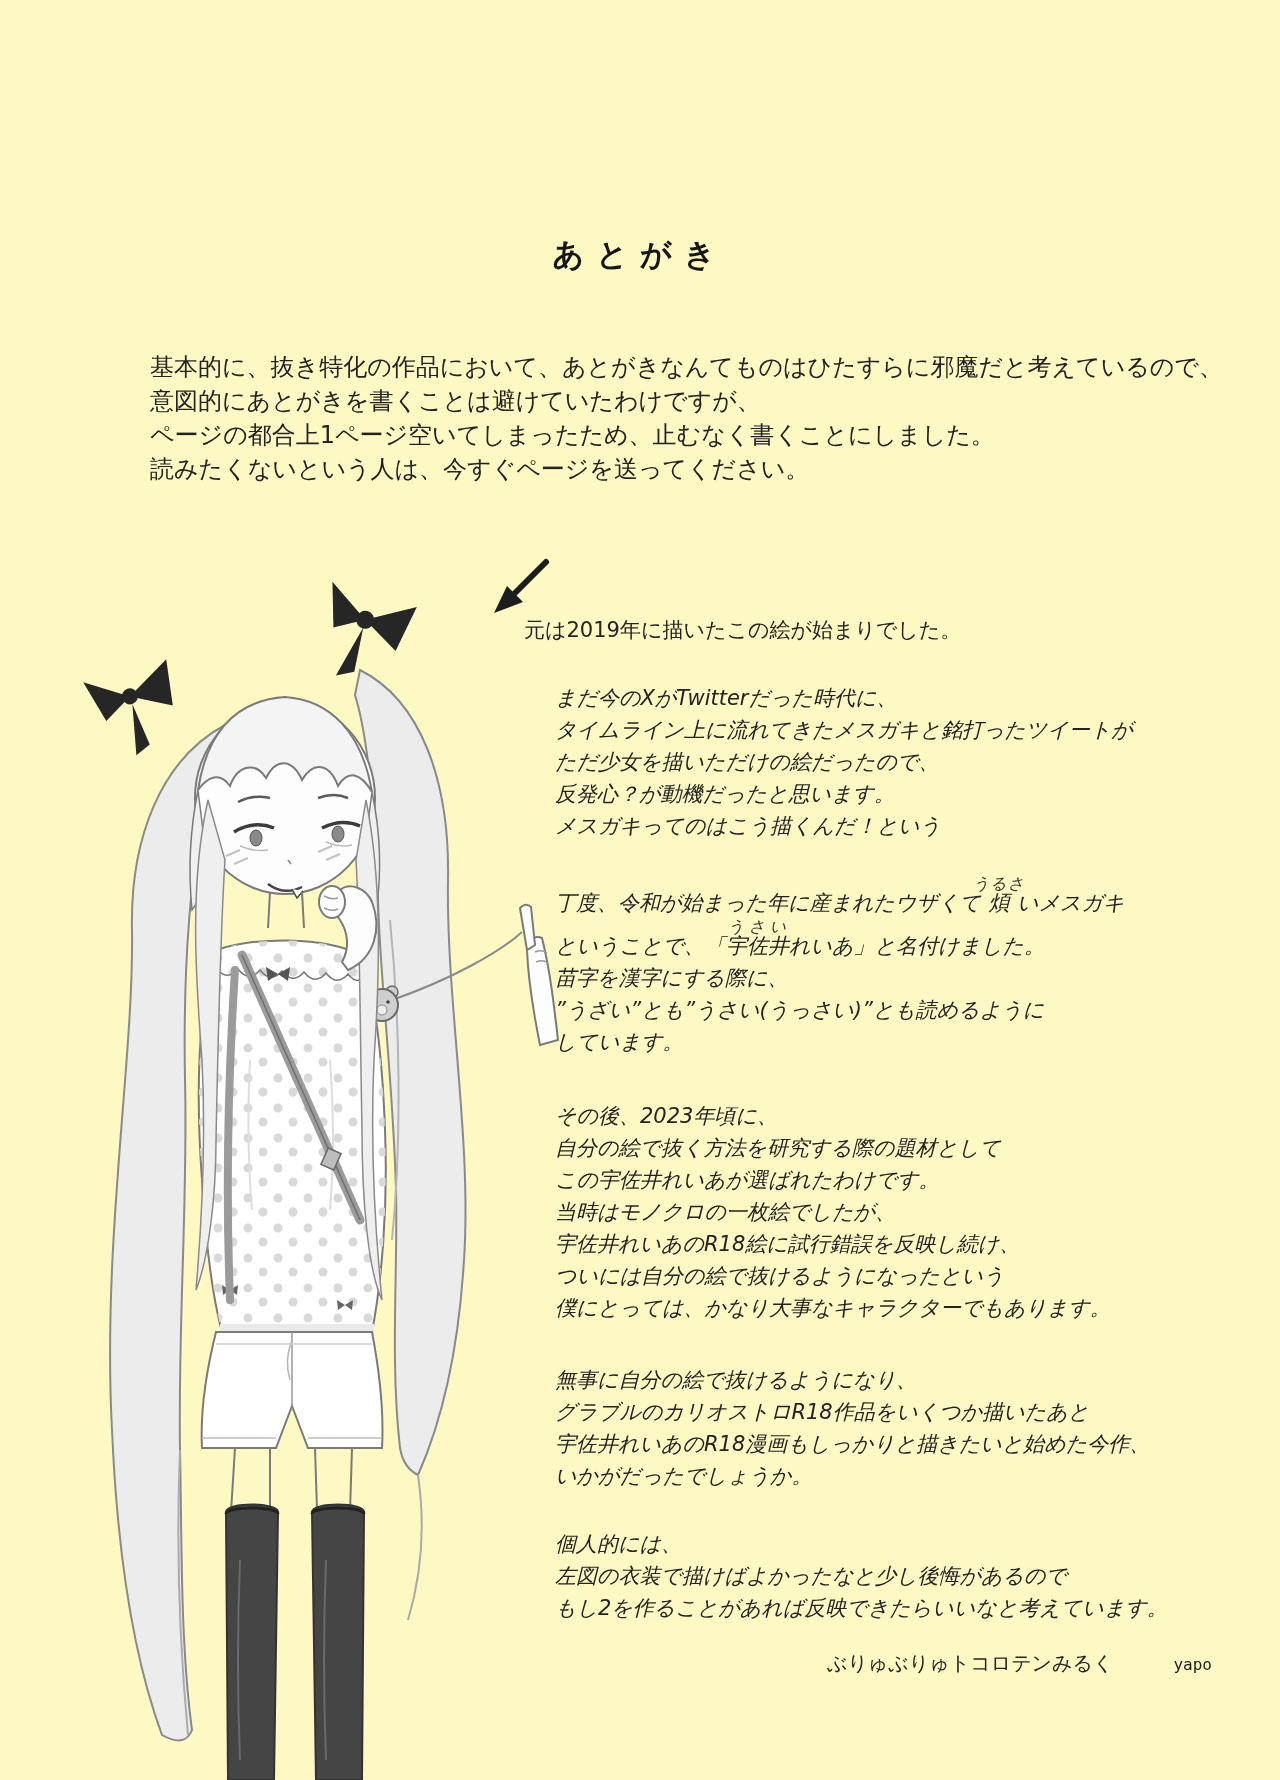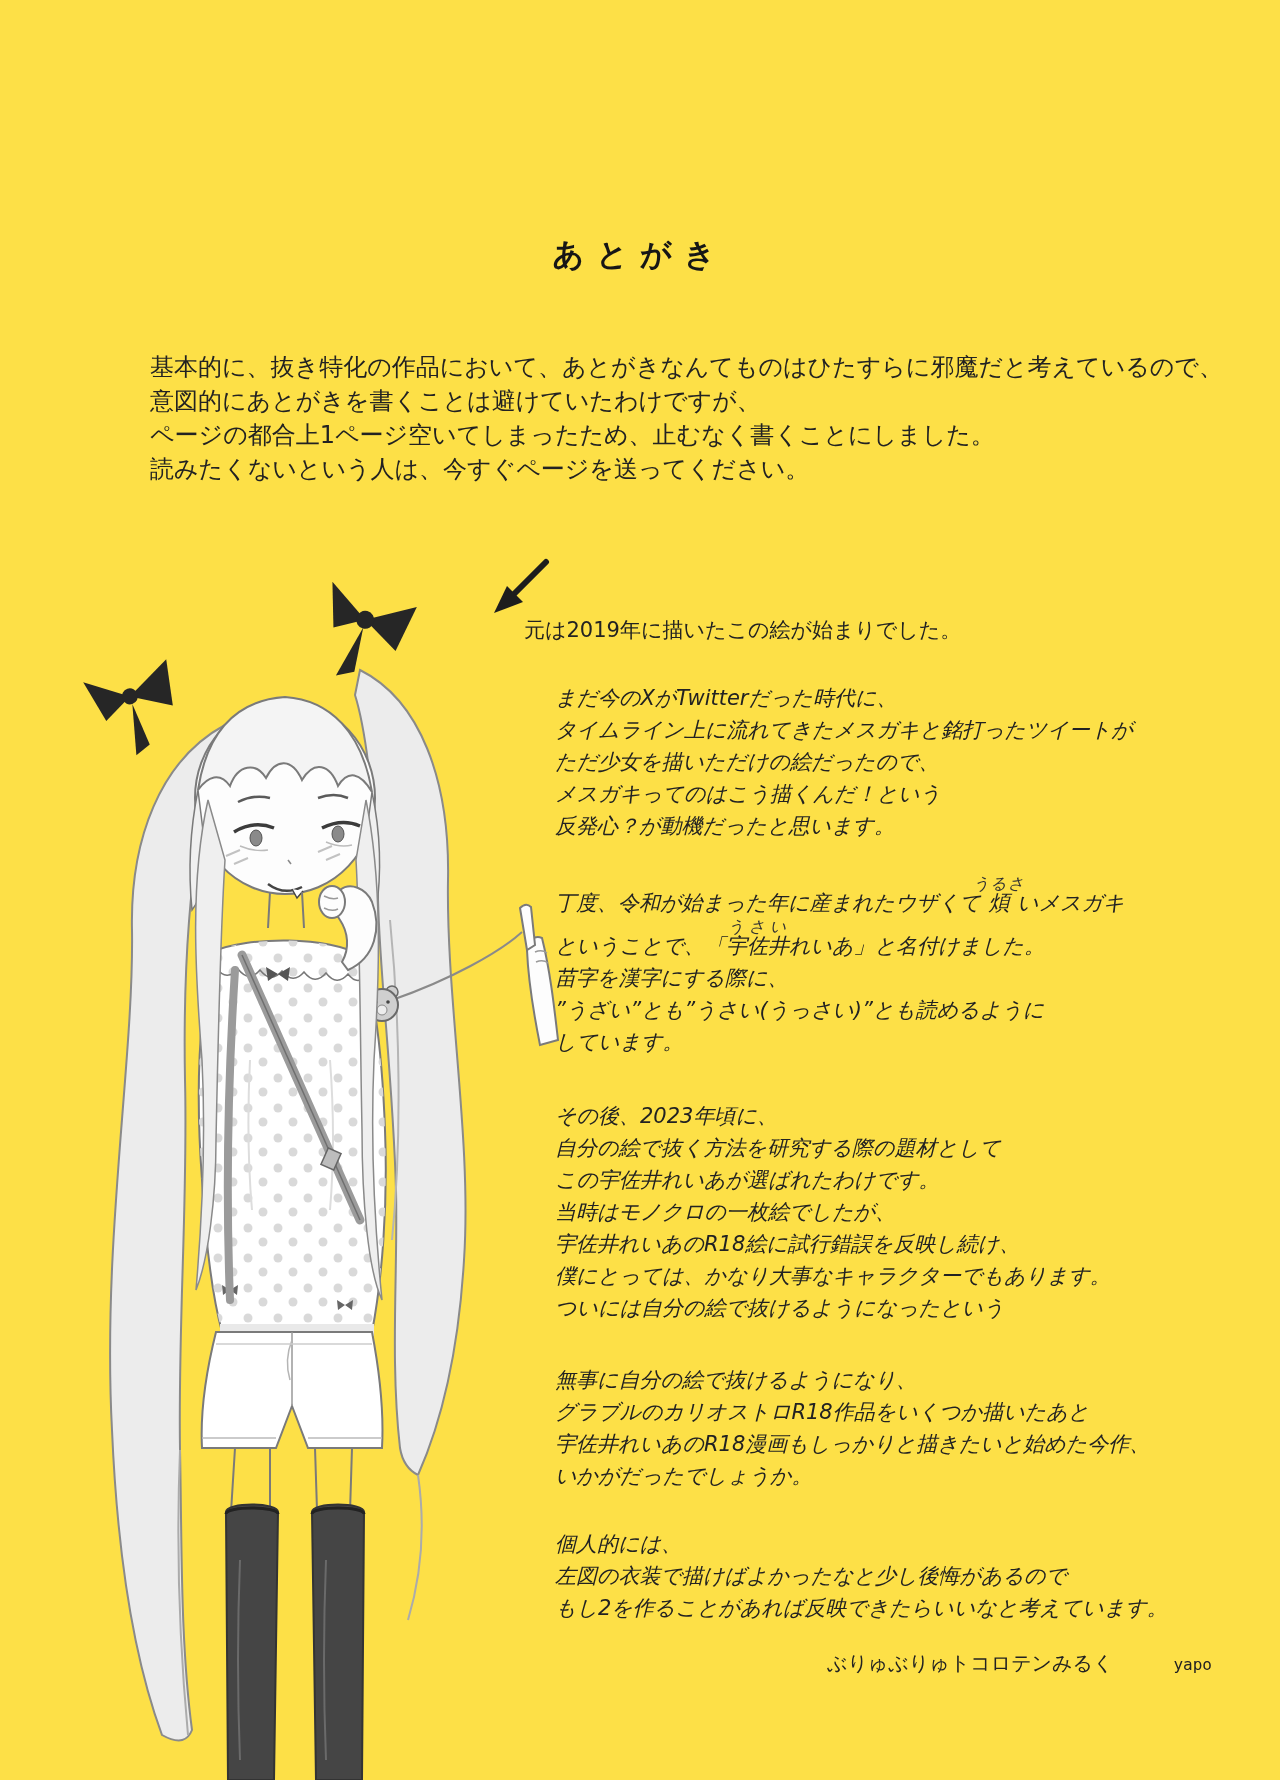--- a/index.html
+++ b/index.html
@@ -1,17 +1,17 @@
 <!DOCTYPE html>
 <html lang="ja"><head>
 <meta charset="utf-8">
 <style>
   html,body{margin:0;padding:0;background:#ffffff;}
   .page{
-    position:relative;width:1280px;height:1780px;background:#fde047;overflow:hidden;
+    position:relative;width:1280px;height:1780px;background:#fef9c3;overflow:hidden;
     font-family:"DejaVu Sans","Liberation Sans",sans-serif;color:#1f1f1f;
   }
   .title{
     position:absolute;top:234px;left:0;width:100%;text-align:center;
     font-size:31px;font-weight:bold;letter-spacing:12px;color:#161616;
   }
   .intro{
     position:absolute;left:150px;top:350px;font-size:24px;line-height:34px;
     white-space:nowrap;color:#222;
   }
@@ -147,40 +147,40 @@
       <path d="M2,57 L31,46 L15,30 Z" fill="#1d1d1d"></path>
     </svg>
   </div>
 
   <div class="caption">元は2019年に描いたこの絵が始まりでした。</div>
 
   <div class="rblock" style="top:682px;">
     <div>まだ今のXがTwitterだった時代に、</div>
     <div>タイムライン上に流れてきたメスガキと銘打ったツイートが</div>
     <div>ただ少女を描いただけの絵だったので、</div>
+    <div>反発心？が動機だったと思います。</div>
     <div>メスガキってのはこう描くんだ！という</div>
-    <div>反発心？が動機だったと思います。</div>
   </div>
 
   <div class="rblock" style="top:876px;">
     <div><span>丁度、令和が始まった年に産まれたウザくて</span><ruby><span>煩</span><rt>うるさ</rt></ruby><span>いメスガキ</span></div>
     <div><span>ということで、「</span><ruby><span>宇佐井</span><rt>うさい</rt></ruby><span>れいあ」と名付けました。</span></div>
     <div>苗字を漢字にする際に、</div>
     <div>”うざい”とも”うさい(うっさい)”とも読めるように</div>
     <div>しています。</div>
   </div>
 
   <div class="rblock" style="top:1100px;">
     <div>その後、2023年頃に、</div>
     <div>自分の絵で抜く方法を研究する際の題材として</div>
     <div>この宇佐井れいあが選ばれたわけです。</div>
     <div>当時はモノクロの一枚絵でしたが、</div>
     <div>宇佐井れいあのR18絵に試行錯誤を反映し続け、</div>
+    <div>ついには自分の絵で抜けるようになったという</div>
     <div>僕にとっては、かなり大事なキャラクターでもあります。</div>
-    <div>ついには自分の絵で抜けるようになったという</div>
   </div>
 
   <div class="rblock" style="top:1364px;">
     <div>無事に自分の絵で抜けるようになり、</div>
     <div>グラブルのカリオストロR18作品をいくつか描いたあと</div>
     <div>宇佐井れいあのR18漫画もしっかりと描きたいと始めた今作、</div>
     <div>いかがだったでしょうか。</div>
   </div>
 
   <div class="rblock" style="top:1528px;">

